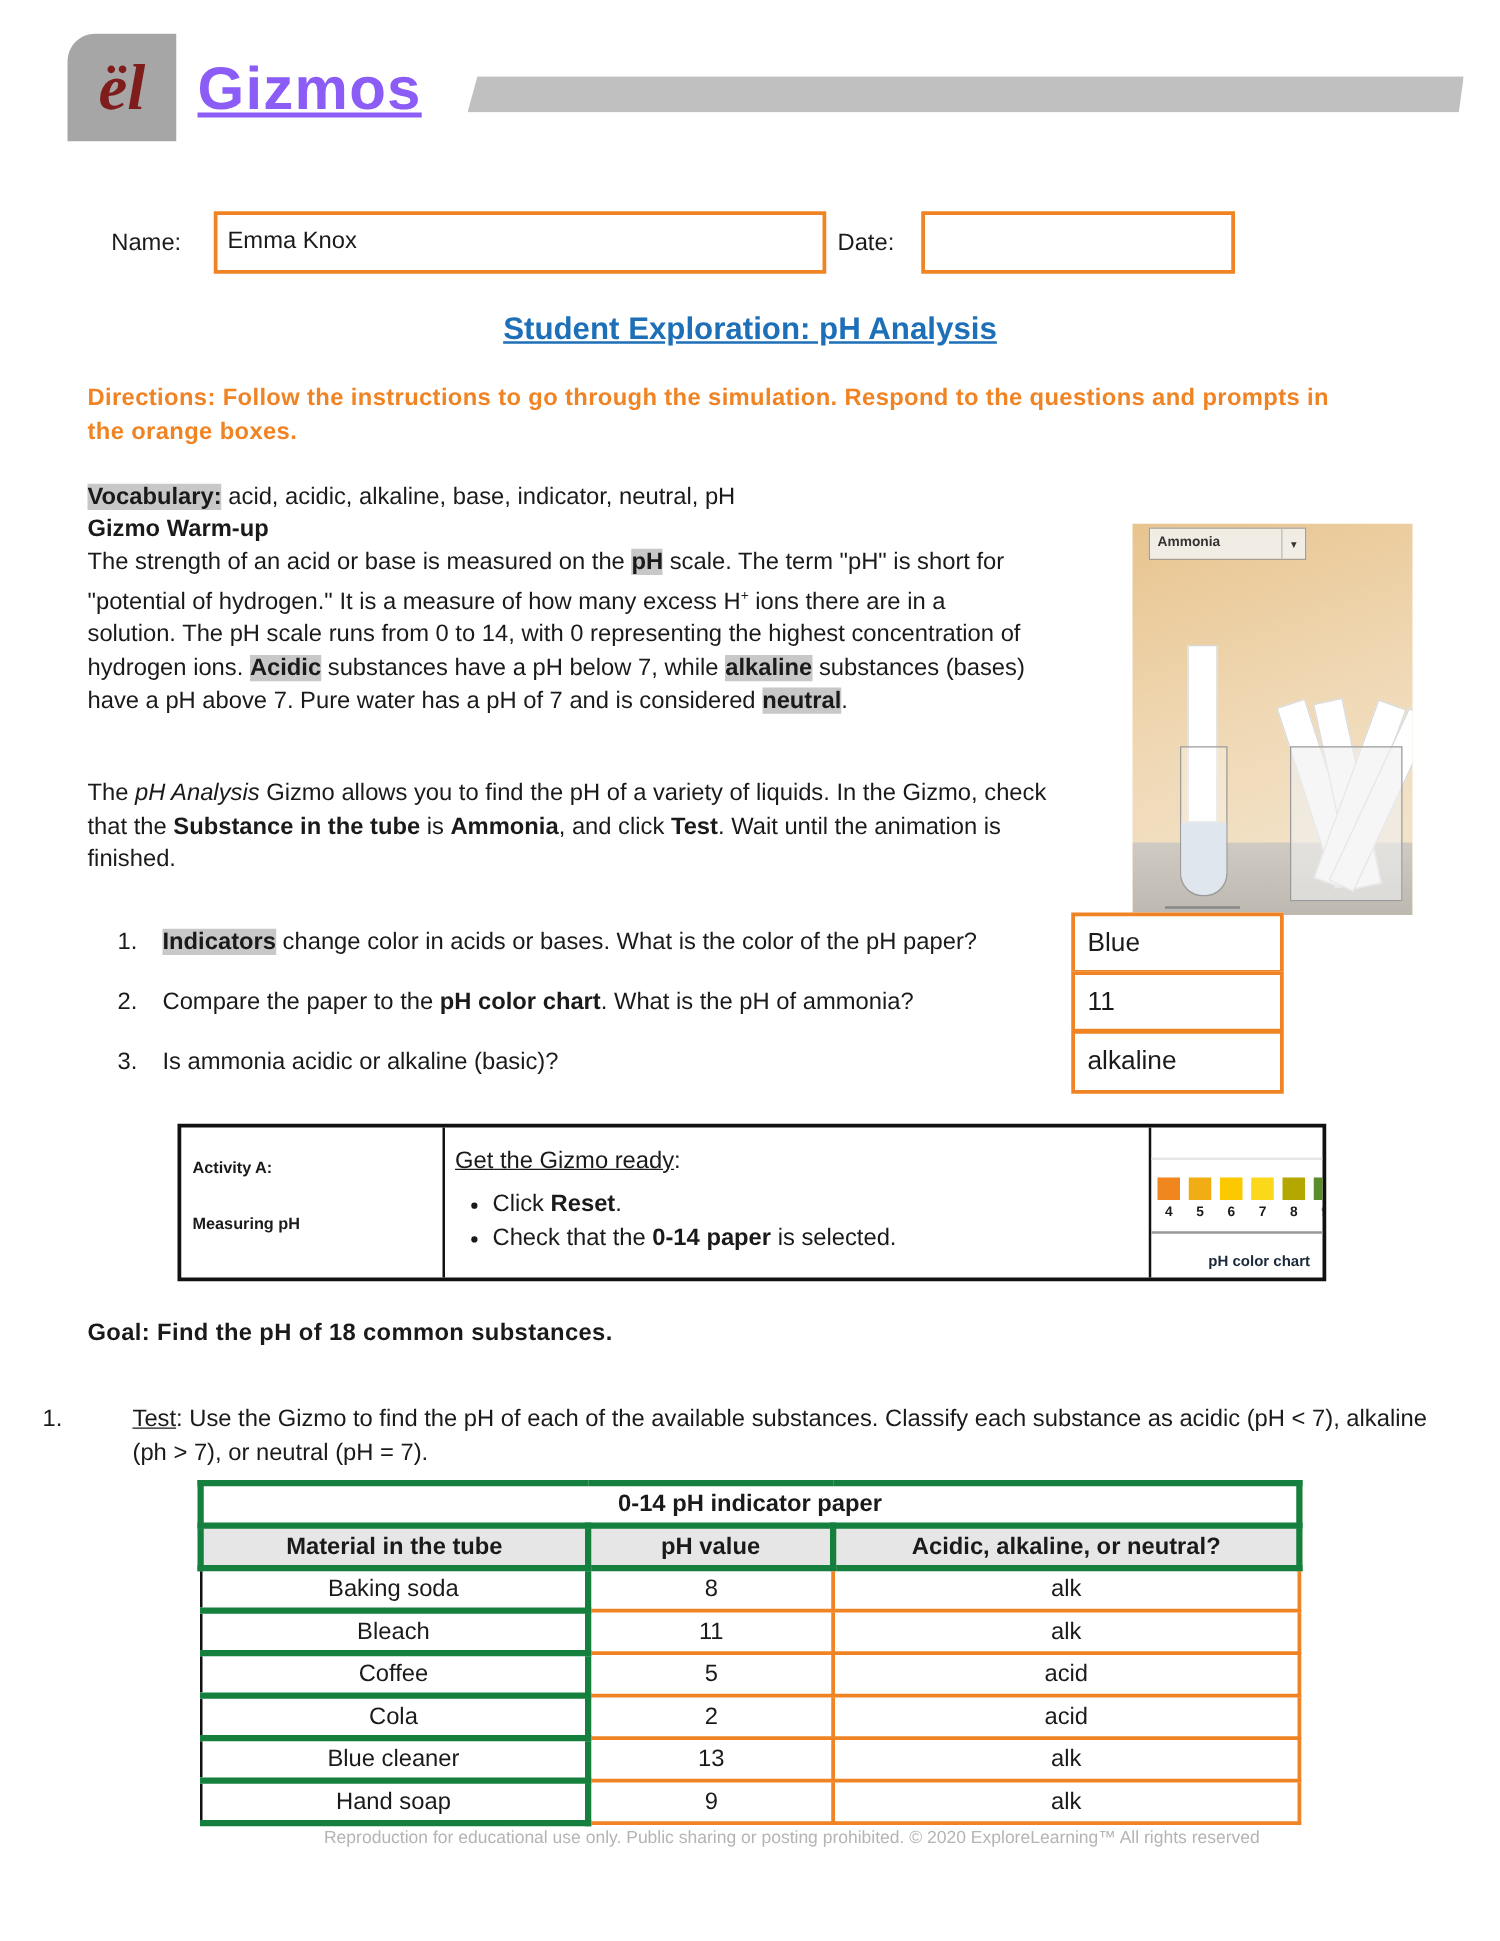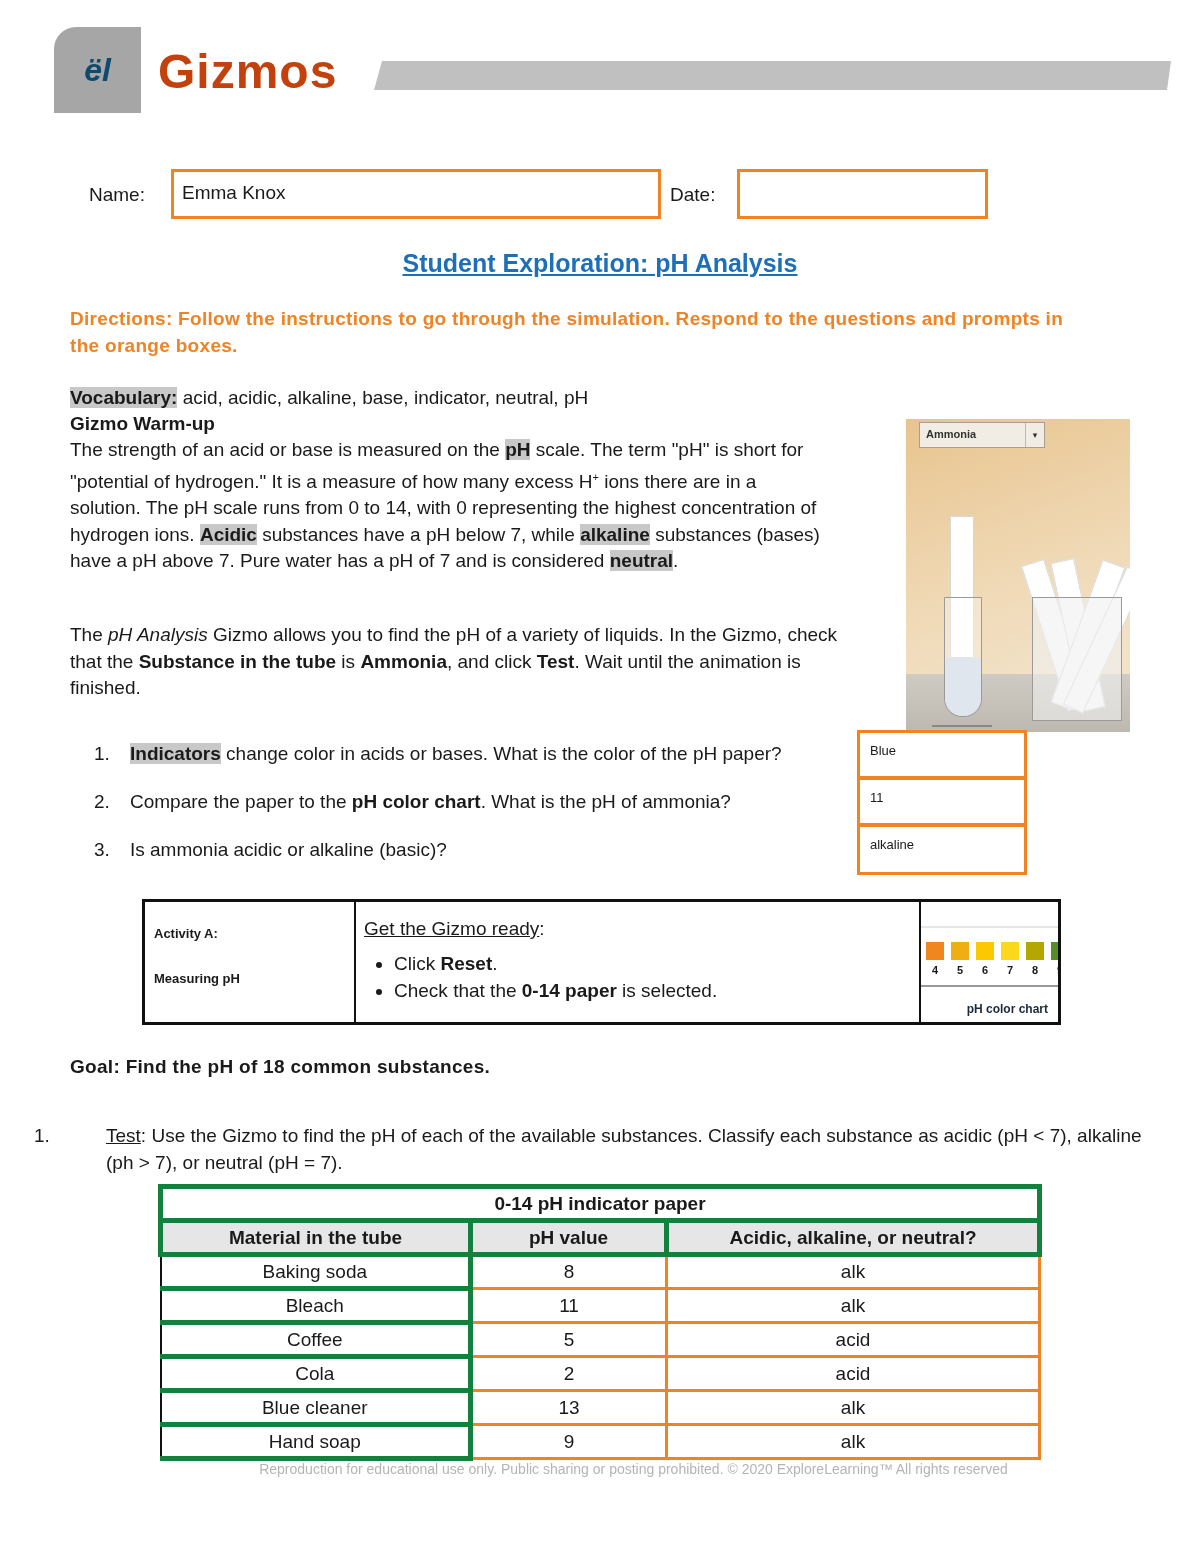--- a/index.html
+++ b/index.html
@@ -3,22 +3,22 @@
 <meta charset="utf-8">
 <style>
   html, body { margin: 0; padding: 0; background: #ffffff; }
   body { width: 1200px; height: 1553px; position: relative; overflow: hidden;
          font-family: "Liberation Sans", "DejaVu Sans", sans-serif; color: #1a1a1a; }
   .abs { position: absolute; }
 
   
   .logo-box { left: 54px; top: 27px; width: 87px; height: 86px; background: #a6a6a6;
               border-top-left-radius: 22px; display: flex; align-items: center; justify-content: center; }
-  .logo-glyph { color: #0c4a6e; font-family: Liberation Sans, sans-serif; font-style: italic; font-size: 32px; font-weight: bold; }
-  .logo-text { left: 158px; top: 44px; font-size: 48px; color: #c2410c; font-weight: bold; letter-spacing: 1px; }
+  .logo-glyph { color: #7f1d1d; font-family: Liberation Serif, serif; font-style: italic; font-size: 52px; font-weight: bold; }
+  .logo-text { left: 158px; top: 44px; font-size: 48px; color: #8b5cf6; font-weight: bold; letter-spacing: 1px; text-decoration: underline; }
   .header-bar { left: 374px; top: 61px; width: 797px; height: 29px; background: #c0c0c0;
                 clip-path: polygon(1% 0, 100% 0, 99.5% 100%, 0 100%); }
 
   
   .lbl { font-size: 19px; color: #1a1a1a; }
   .orange-box { border: 3px solid #f08424; box-sizing: border-box; background: #fff; }
   .field-text { font-size: 19px; padding: 10px 8px; }
 
   .title { left: 0; width: 1200px; top: 249px; text-align: center; font-size: 25px; font-weight: bold;
            color: #1d6fb8; text-decoration: underline; }
@@ -43,21 +43,21 @@
   .tube-liquid { position: absolute; left: 0; bottom: 0; width: 100%; height: 58px; background: #e0e6ee; border-radius: 0 0 18px 18px; }
   .strip { position: absolute; background: #fff; border: 1px solid #d8d8d8; }
   .beaker { position: absolute; left: 126px; top: 178px; width: 88px; height: 122px; border: 1px solid #9a9a9a;
             background: rgba(240,240,240,0.6); }
   .stand { position: absolute; left: 26px; top: 258px; width: 60px; height: 48px; border-bottom: 2px solid #888; }
 
   
   .q { left: 70px; font-size: 19px; margin-left: 24px; }
   .q .num { display: inline-block; width: 36px; }
   .ans { position: absolute; left: 857px; width: 170px; height: 49px; box-sizing: border-box;
-         border: 3px solid #f08424; font-size: 13px; padding: 10px 10px; background: #fff; }
+         border: 3px solid #f08424; font-size: 21px; padding: 10px 10px; background: #fff; }
 
   
   .activity { left: 142px; top: 899px; width: 919px; height: 126px; border: 3px solid #111; box-sizing: border-box; display: flex; }
   .act-col1 { width: 211px; border-right: 2px solid #111; padding: 24px 9px; box-sizing: border-box; font-size: 13px; font-weight: bold; }
   .act-col2 { width: 565px; border-right: 2px solid #111; padding: 16px 8px; box-sizing: border-box; font-size: 19px; }
   .act-col3 { flex: 1; position: relative; overflow: hidden; }
   .act-col2 ul { margin: 10px 0 0 0; padding-left: 30px; }
   .act-col2 li { line-height: 27px; }
   .swatch-row { position: absolute; left: 5px; top: 40px; display: flex; gap: 7px; }
   .swatch { width: 18px; height: 18px; }

